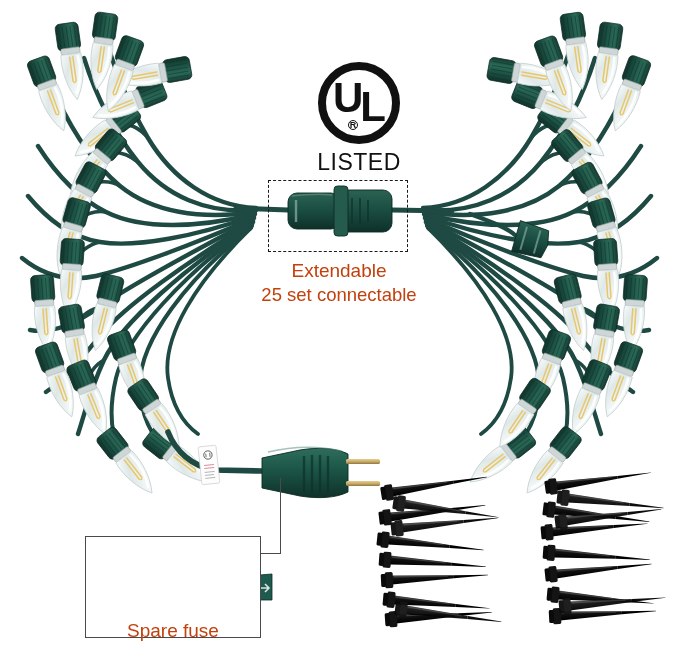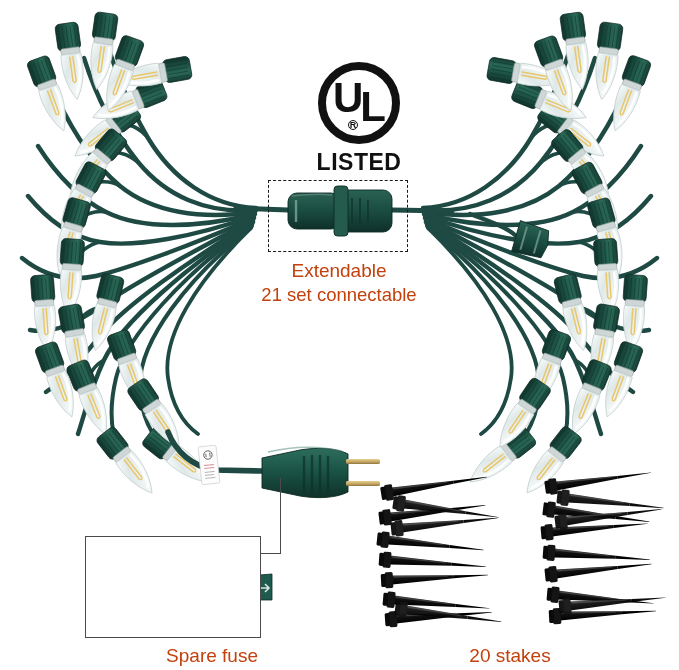--- a/index.html
+++ b/index.html
@@ -69,21 +69,21 @@
     border-radius: 50%;
     width: 10px;
     height: 10px;
     line-height: 9px;
     text-align: center;
     box-sizing: border-box;
   }
   .ul-listed {
     margin-top: 5px;
     font-family: "Liberation Sans", sans-serif;
-    font-weight: bold;
+    font-weight: normal;
     font-size: 23px;
     letter-spacing: 0.5px;
     color: #111111;
   }
 
   
   .caption {
     color: #c2410c;
     font-size: 19px;
     line-height: 1.32;
@@ -381,20 +381,19 @@
         <span class="ul-u">U</span>
           <span class="ul-l">L</span>
       </div>
       <div class="ul-reg">R</div>
     </div>
     <div class="ul-listed">LISTED</div>
   </div>
 
   <div class="abs caption" style="left:239px; top:258px; width:200px;">
     <div>Extendable</div>
-    <div class="caption-sm">21 set connectable</div>
+    <div class="caption-sm">25 set connectable</div>
   </div>
 
-  <div class="abs caption" style="left:88px; top:643px; width:170px;text-align:right;">Spare fuse</div>
-
-  <div class="abs caption" style="left:430px; top:643px; width:160px;">20 stakes</div>
+  <div class="abs caption" style="left:88px; top:618px; width:170px;">Spare fuse</div>
+
 
 </div>
 
 </body></html>

